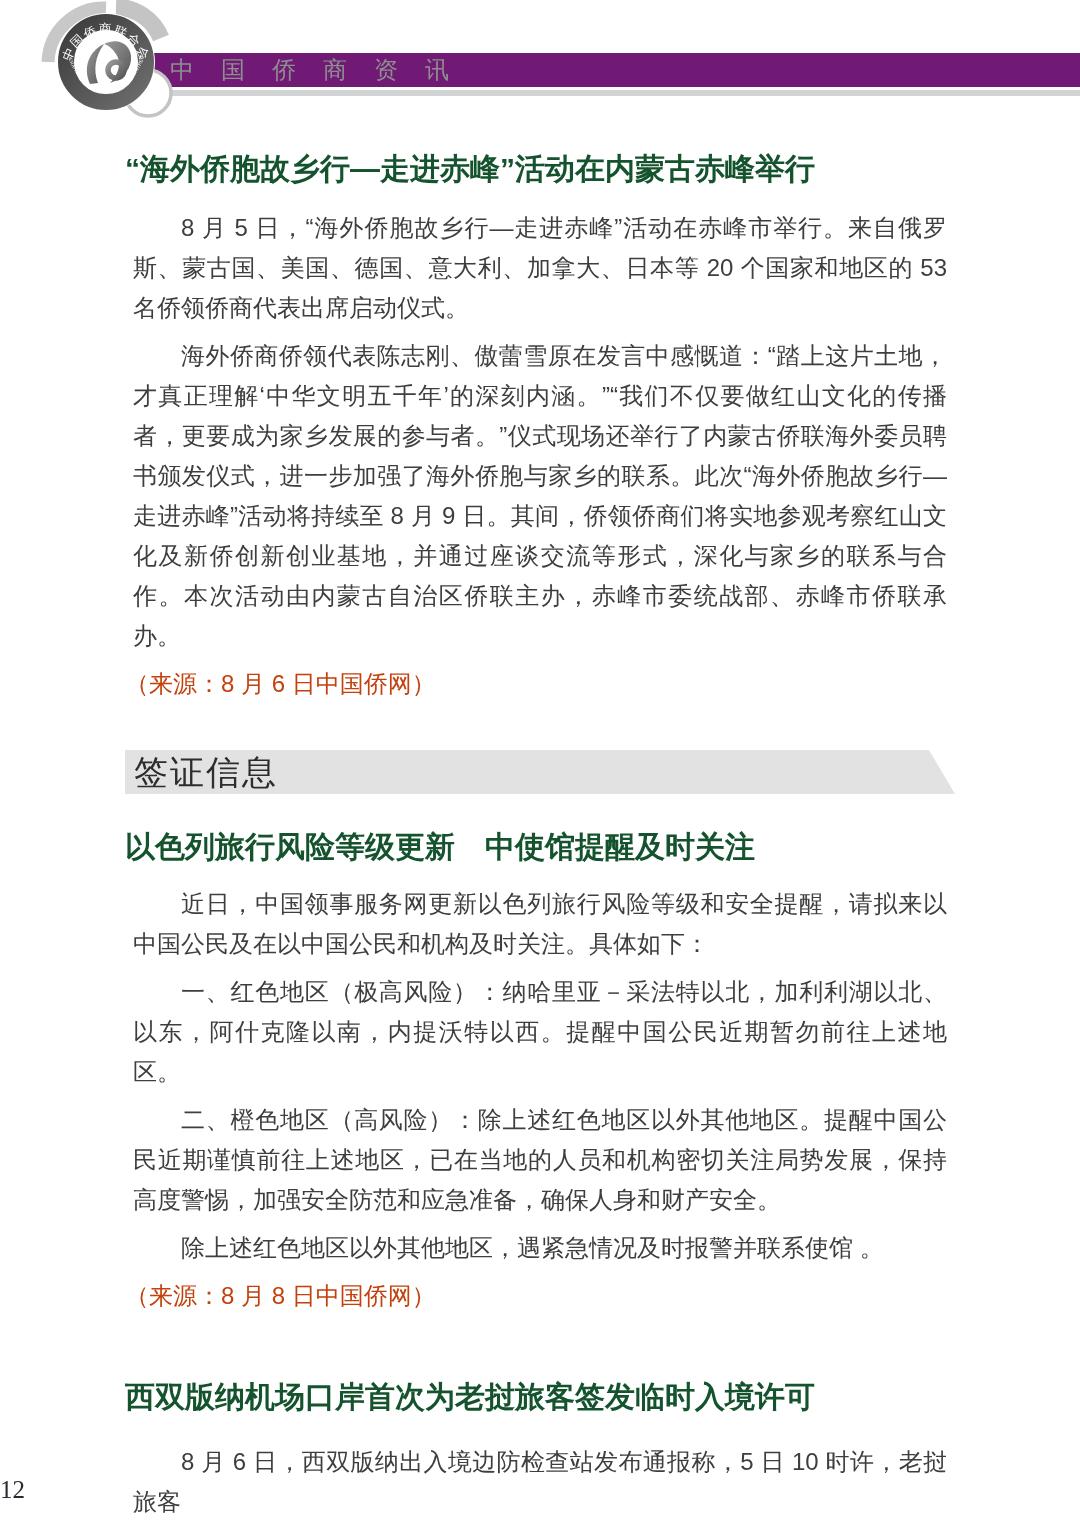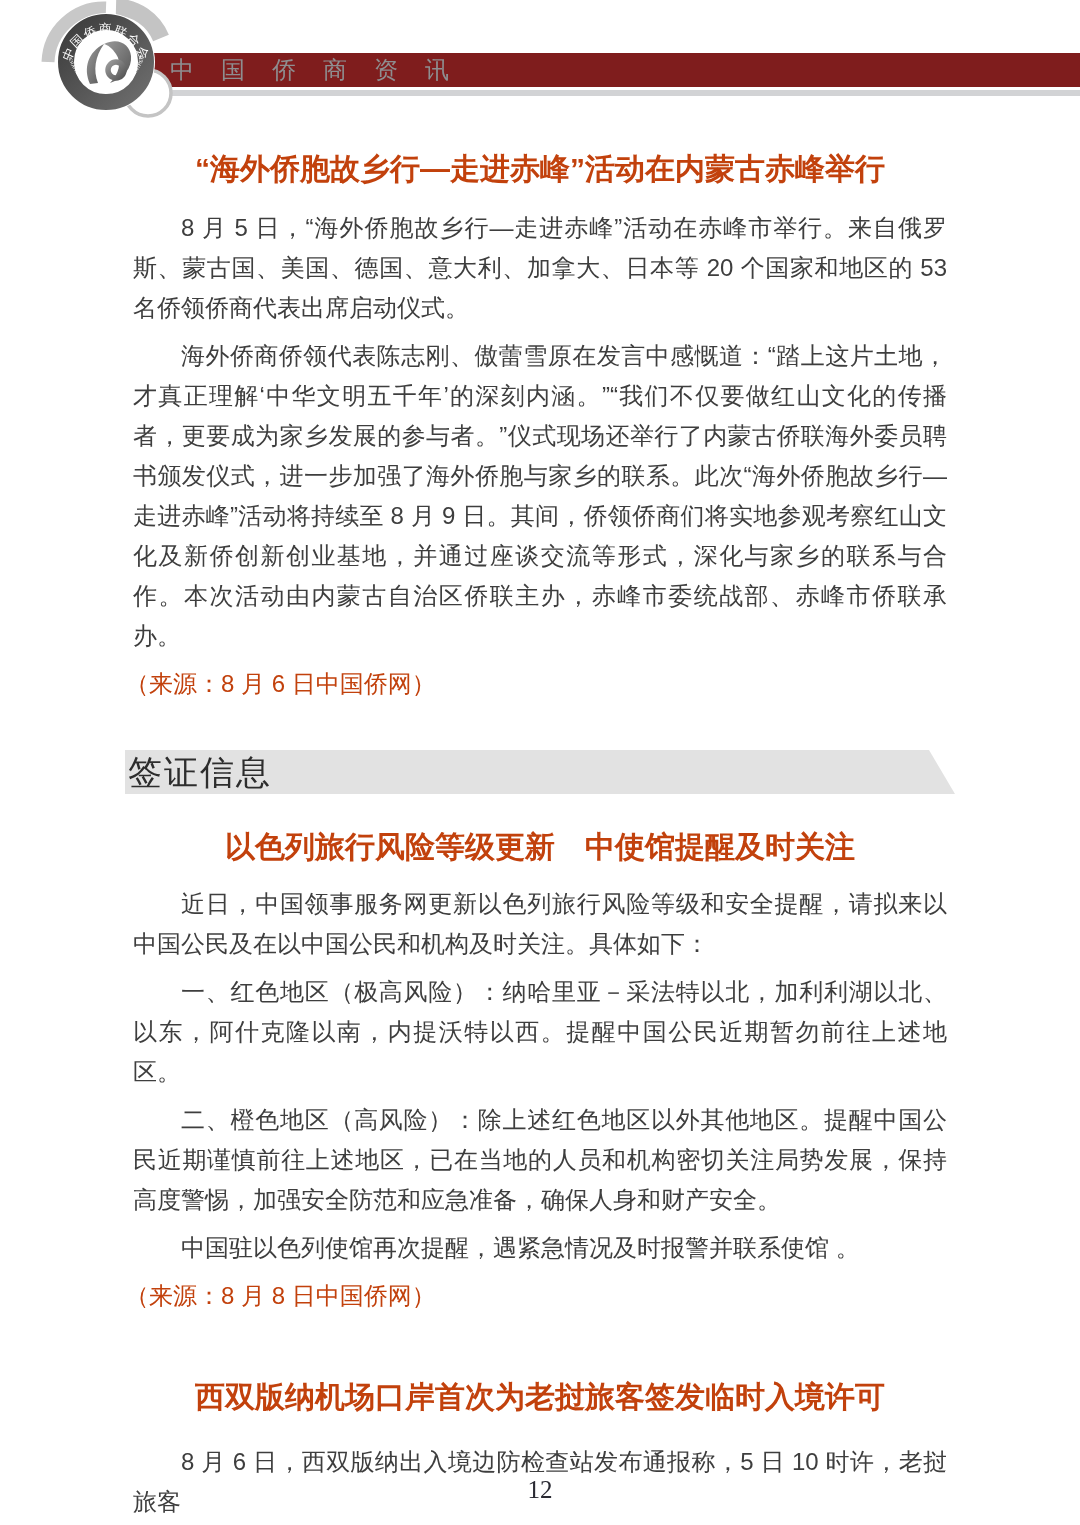--- a/index.html
+++ b/index.html
@@ -12,21 +12,21 @@
     overflow: hidden;
     font-family: "Liberation Sans", "DejaVu Sans", sans-serif;
     color: #3e3e3e;
   }
 
   
   .masthead-bar {
     position: absolute;
     left: 130px; right: 0; top: 53px;
     height: 34px;
-    background: #7f1d1d;
+    background: #701a75;
   }
   .masthead-title {
     position: absolute;
     left: 40px; top: 0;
     line-height: 34px;
     font-family: "Liberation Serif", "DejaVu Serif", serif;
     font-size: 24px;
     letter-spacing: 27px;
     color: #8e8e90;
     white-space: nowrap;
@@ -47,22 +47,21 @@
   
   .content {
     position: absolute;
     left: 125px; top: 150px;
     width: 830px;
   }
   .article-title {
     font-size: 30px;
     line-height: 38px;
     font-weight: 700;
-    text-align: center;
-    color: #c2410c;
+    color: #14532d;
     margin: 0 0 20px 0;
   }
   .article-title.t2 { margin-top: 34px; margin-bottom: 18px; }
   .article-title.t3 { margin-top: 62px; margin-bottom: 26px; }
   .para {
     font-size: 24px;
     line-height: 40px;
     text-align: justify;
     text-indent: 2em;
     margin: 8px;
@@ -81,28 +80,28 @@
     height: 44px;
     background: #e2e2e2;
     clip-path: polygon(0 0, calc(100% - 26px) 0, 100% 100%, 0 100%);
   }
   .section-banner .section-title {
     font-family: "Liberation Serif", "DejaVu Serif", serif;
     font-size: 34px;
     line-height: 46px;
     letter-spacing: 2px;
     color: #2d2d2d;
-    padding-left: 3px;
+    padding-left: 9px;
   }
 
   
   .page-number {
     position: absolute;
     left: 0; right: 0; top: 1476px;
-    text-align: center;
+    text-align: left;
     font-family: "Liberation Serif", "DejaVu Serif", serif;
     font-size: 25px;
     color: #2a2a33;
   }
 </style>
 </head>
 <body>
 
 <div class="page">
 
@@ -161,21 +160,21 @@
     <p class="source">（来源：8 月 6 日中国侨网）</p>
 
     <div class="section-banner">
       <div class="section-title">签证信息</div>
     </div>
 
     <h1 class="article-title t2">以色列旅行风险等级更新　中使馆提醒及时关注</h1>
     <p class="para">近日，中国领事服务网更新以色列旅行风险等级和安全提醒，请拟来以中国公民及在以中国公民和机构及时关注。具体如下：</p>
     <p class="para">一、红色地区（极高风险）：纳哈里亚－采法特以北，加利利湖以北、以东，阿什克隆以南，内提沃特以西。提醒中国公民近期暂勿前往上述地区。</p>
     <p class="para">二、橙色地区（高风险）：除上述红色地区以外其他地区。提醒中国公民近期谨慎前往上述地区，已在当地的人员和机构密切关注局势发展，保持高度警惕，加强安全防范和应急准备，确保人身和财产安全。</p>
-    <p class="para">中国驻以色列使馆再次提醒，遇紧急情况及时报警并联系使馆 。</p>
+    <p class="para">除上述红色地区以外其他地区，遇紧急情况及时报警并联系使馆 。</p>
     <p class="source">（来源：8 月 8 日中国侨网）</p>
 
     <h1 class="article-title t3">西双版纳机场口岸首次为老挝旅客签发临时入境许可</h1>
     <p class="para">8 月 6 日，西双版纳出入境边防检查站发布通报称，5 日 10 时许，老挝旅客</p>
 
   </div>
 
   <div class="page-number">12</div>
 
 </div>

